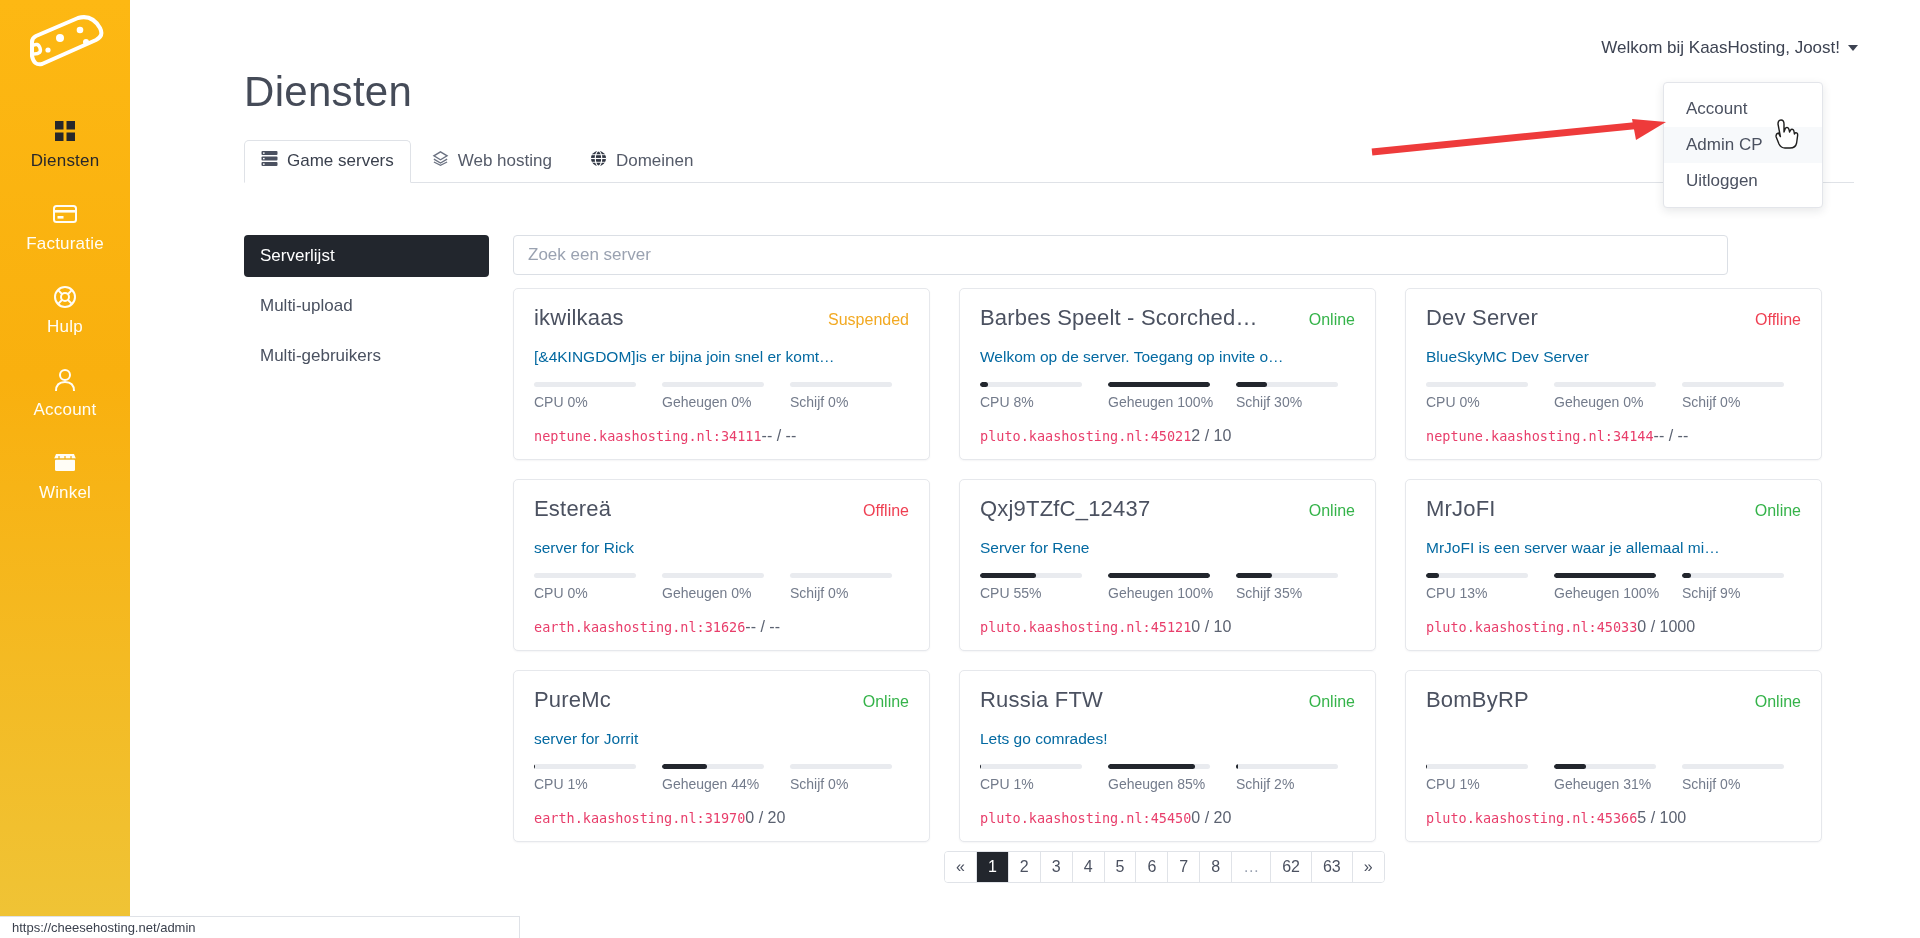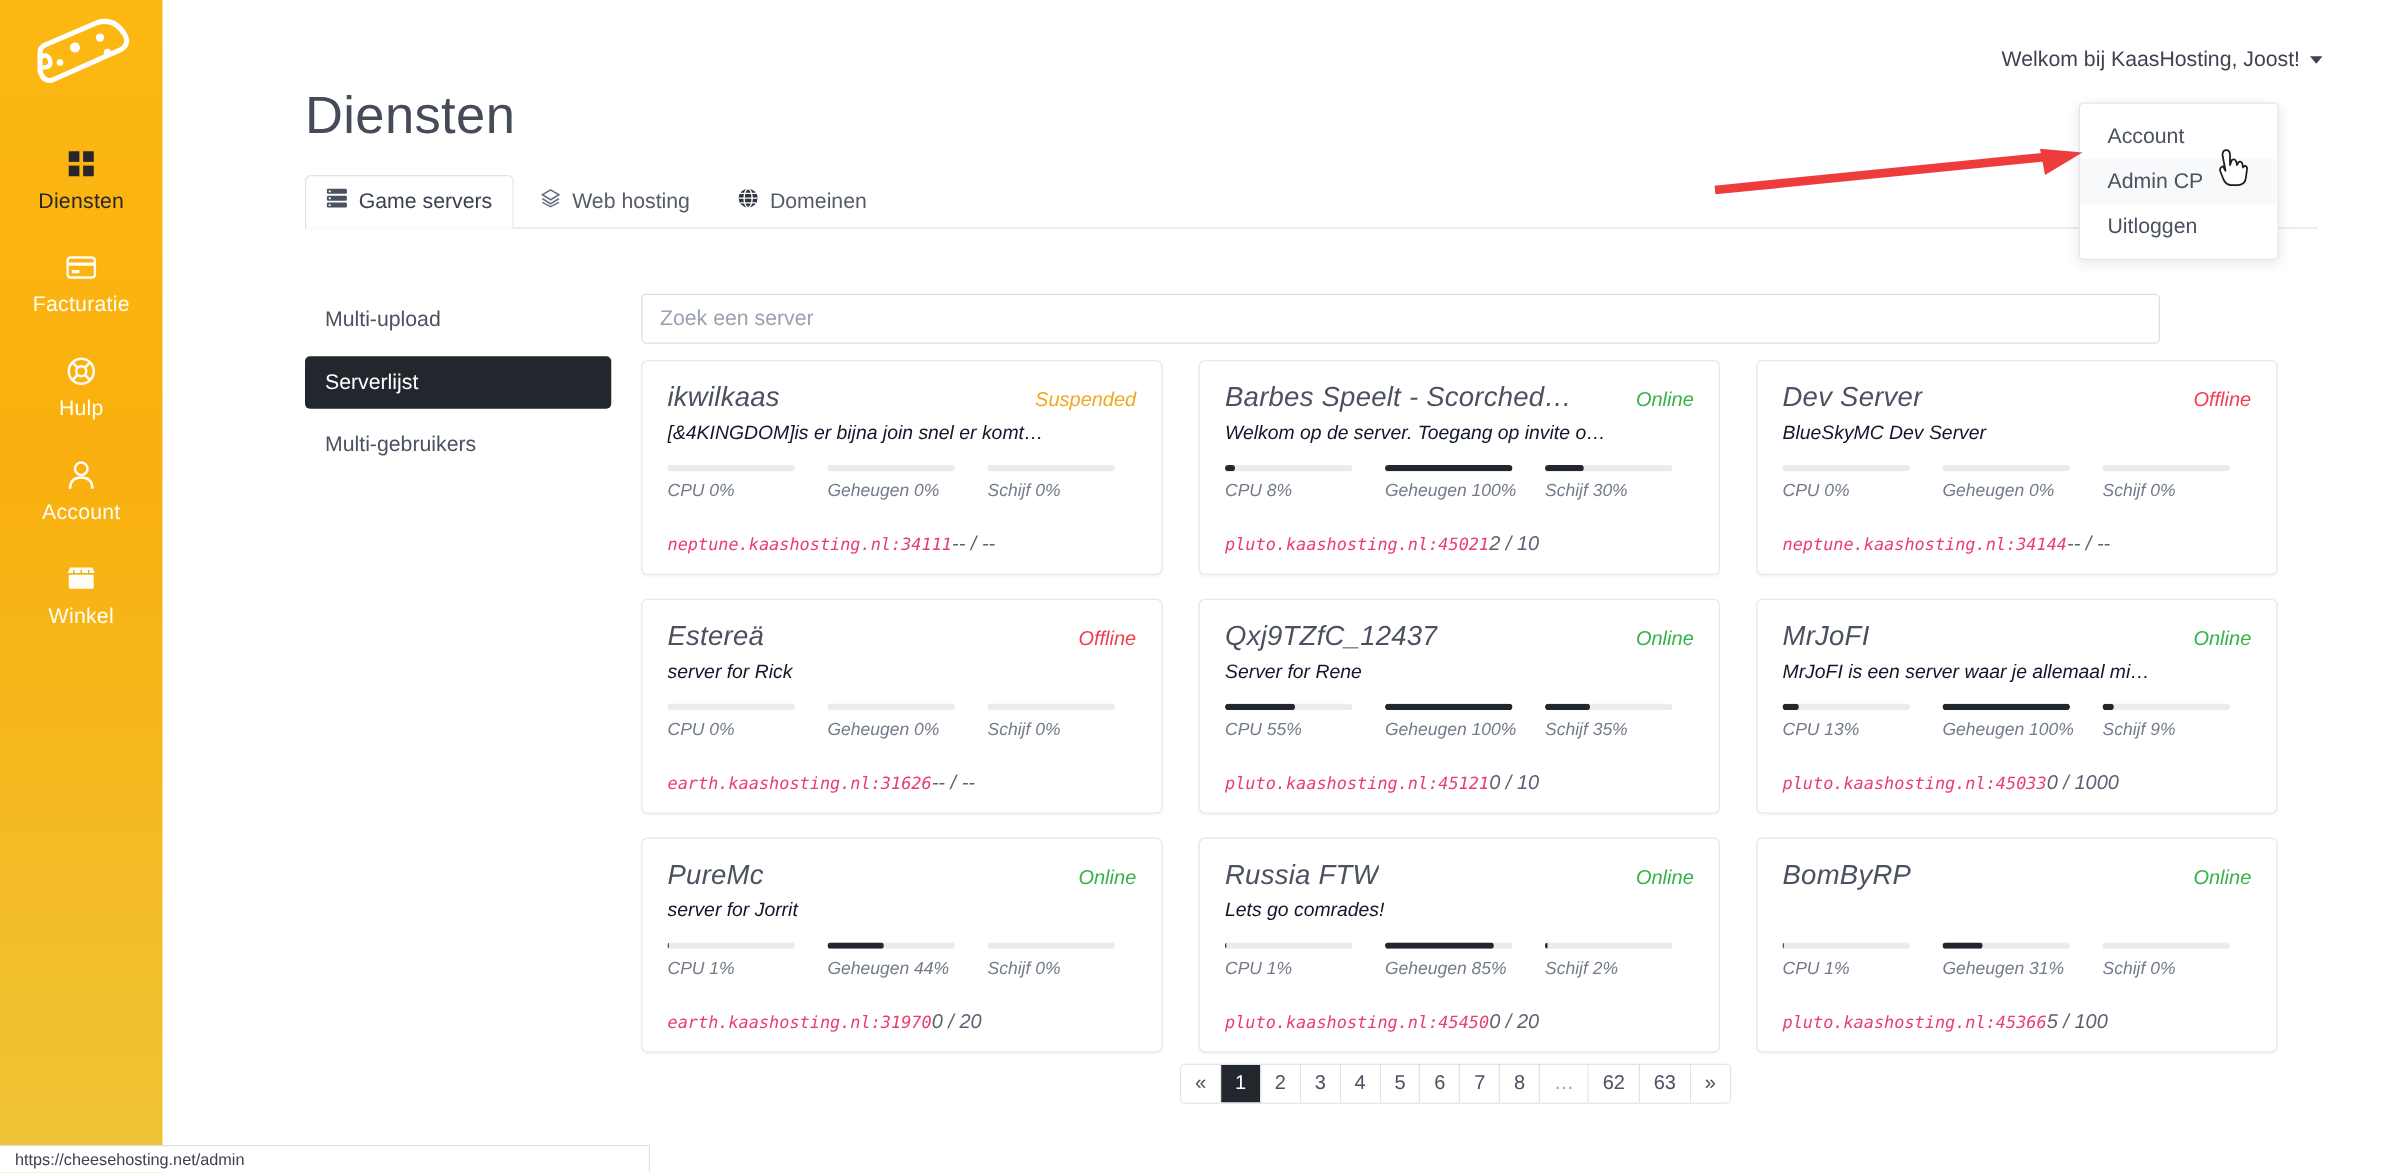--- a/index.html
+++ b/index.html
@@ -110,30 +110,29 @@
   }
   .card {
     width: 417px; height: 172px;
     background: #fff;
     border: 1px solid #e6e8ec;
     border-radius: 5px;
     box-shadow: 0 1px 2px rgba(25,30,45,.045);
     padding: 16px 20px 14px 20px;
     position: relative;
     cursor: pointer;
-    font-style: italic;
   }
   .card-top { display: flex; align-items: baseline; justify-content: space-between; }
   .card-name { font-size: 22px; color: #4b5160; letter-spacing: .2px; max-width: 300px; overflow: hidden; white-space: nowrap; }
   .card-status { font-size: 16px; font-weight: 400; }
   .st-online { color: #35b34a; }
   .st-offline { color: #ef3f52; }
   .st-suspended { color: #f2a922; }
   .card-desc {
-    margin-top: 7px; font-size: 15.5px; color: #0f172a;
+    margin-top: 17px; font-size: 15.5px; color: #0369a1;
     white-space: nowrap; overflow: hidden; height: 20px;
   }
   .meters { display: flex; gap: 26px; margin-top: 14px; }
   .meter { width: 102px; }
   .bar { height: 5px; border-radius: 3px; background: #e9ebef; overflow: hidden; }
   .bar > i { display: block; height: 5px; background: #22262d; border-radius: 3px; }
   .mlabel { margin-top: 7px; font-size: 14px; color: #737b8b; white-space: nowrap; }
   .card-foot {
     position: absolute; left: 20px; right: 20px; bottom: 14px;
     display: flex; align-items: baseline; justify-content: flex-start;
@@ -295,22 +294,22 @@
         <line x1="1" y1="9" x2="17" y2="9" stroke="#ffffff" stroke-width="1.2"></line>
         <line x1="2.3" y1="5" x2="15.7" y2="5" stroke="#ffffff" stroke-width="1"></line>
         <line x1="2.3" y1="13" x2="15.7" y2="13" stroke="#ffffff" stroke-width="1"></line>
       </svg>
     </span>
     <span>Domeinen</span>
   </div>
 </div>
 
 <div id="subnav">
+  <div class="subitem active">Serverlijst</div>
   <div class="subitem">Multi-upload</div>
-  <div class="subitem active">Serverlijst</div>
   <div class="subitem">Multi-gebruikers</div>
 </div>
 
 <input id="search" type="text" placeholder="Zoek een server" style="">
 
 <div id="grid">
     <div class="card">
     <div class="card-top">
       <div class="card-name">ikwilkaas</div>
       <div class="card-status st-suspended">Suspended</div>

